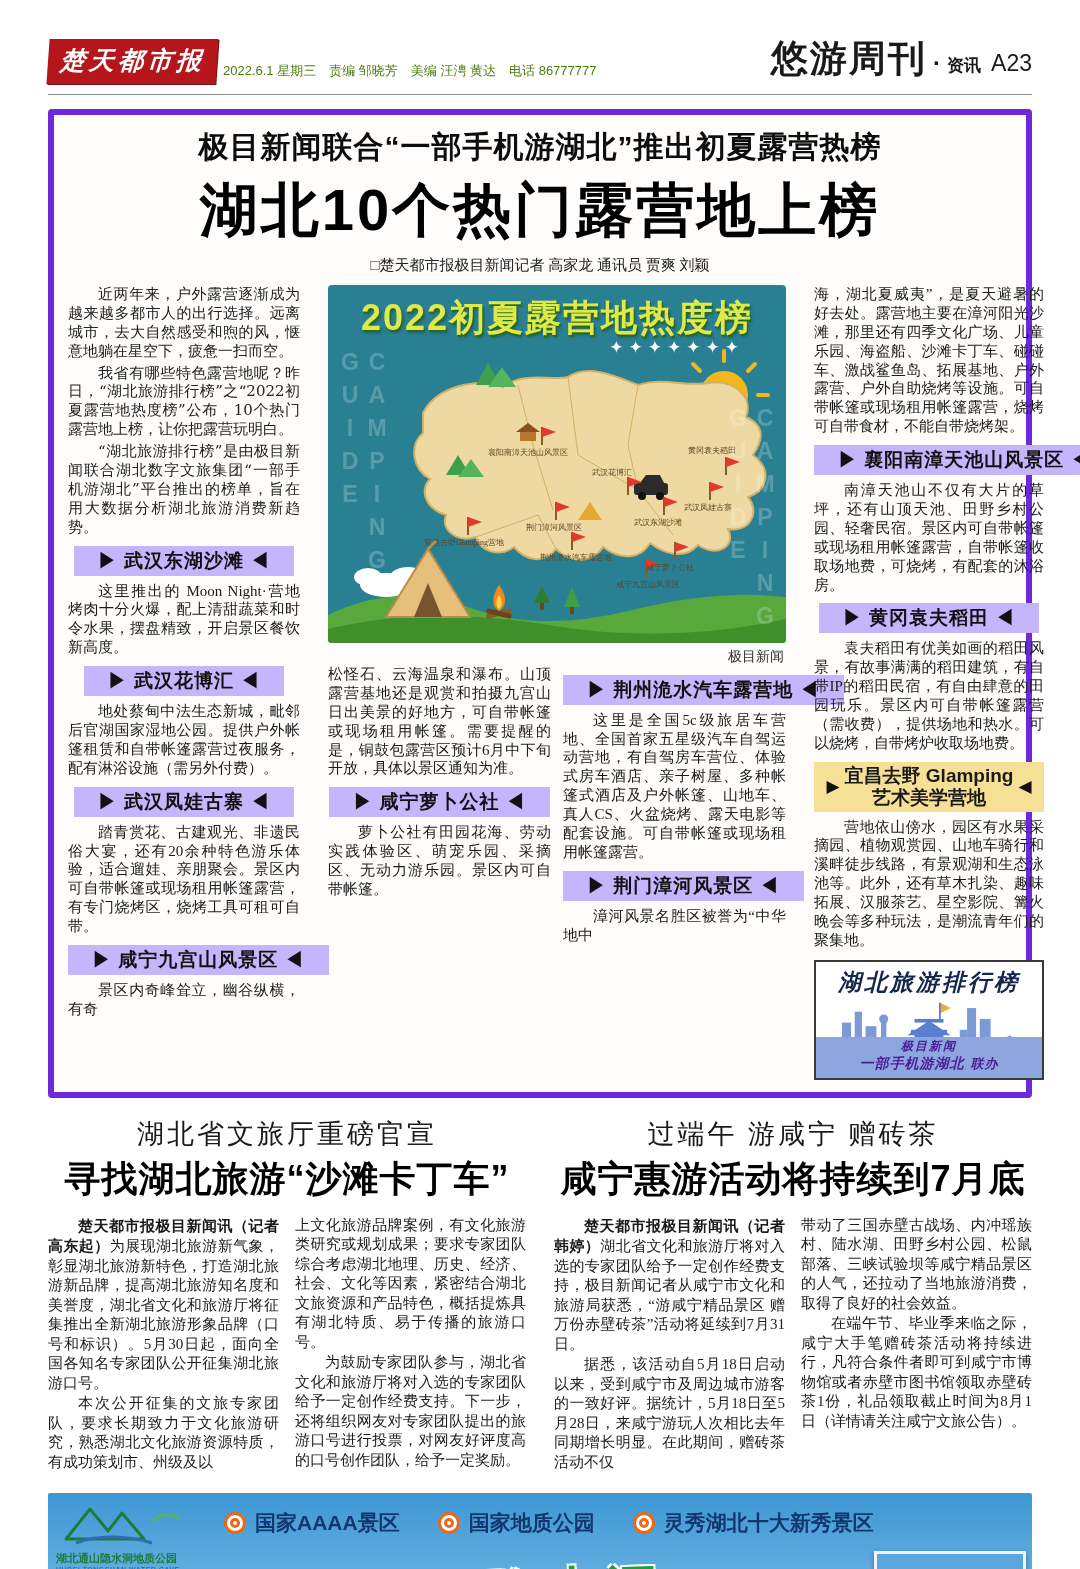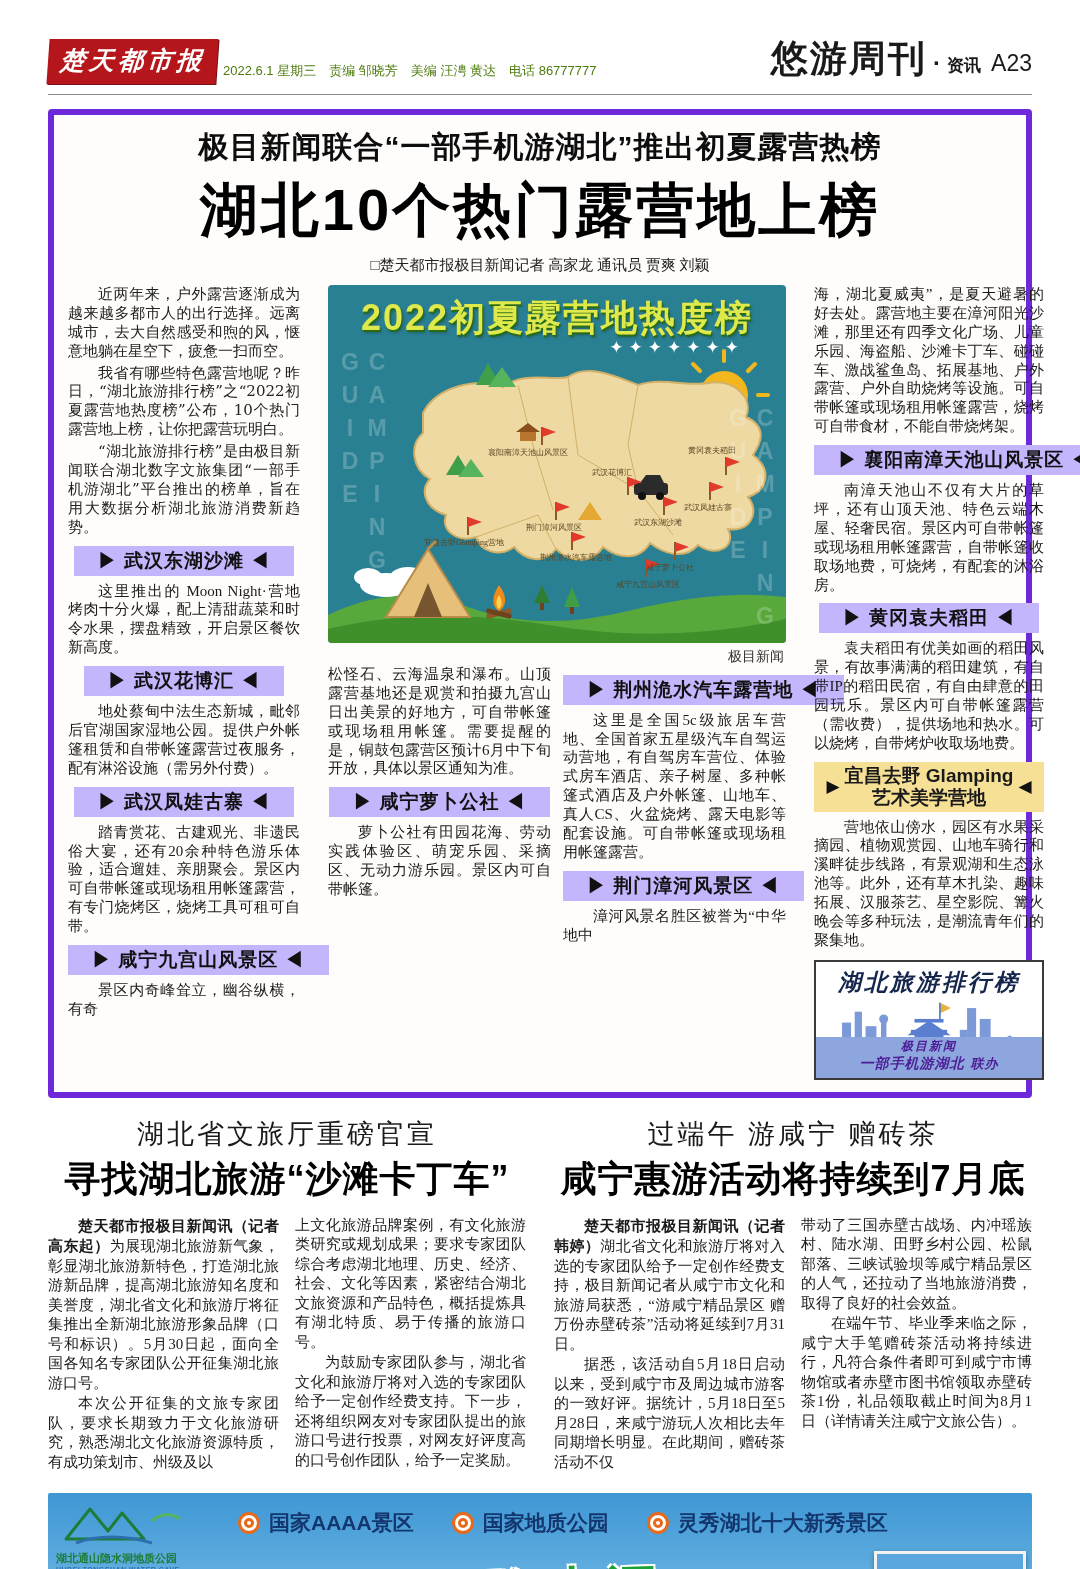--- a/index.html
+++ b/index.html
@@ -80,21 +80,21 @@
   .lead-in { font-weight:700; font-family:"Liberation Sans", sans-serif; }
 
   
   .ad { position:relative; margin:20px 48px 0; width:984px; height:362px; overflow:hidden;
         font-family:"Liberation Sans", sans-serif; border-radius:2px; }
   .ad-bg { position:absolute; inset:0;
            background:linear-gradient(180deg,#3e97d4 0%, #74b9e6 34%, #c9e6f4 50%, #8ecb44 57%, #57a628 78%, #2f7414 100%); }
   .ad-logo { position:absolute; left:8px; top:6px; width:170px; z-index:4; }
   .ad-logo-t { font:700 11px "Liberation Sans", sans-serif; color:#1d7c38; margin-top:-4px; }
   .ad-logo-s { font:700 7px "Liberation Sans", sans-serif; color:#2d6fae; letter-spacing:.5px; }
-  .badges { position:absolute; left:190px; top:16px; display:flex; gap:38px; z-index:4; }
+  .badges { position:absolute; left:176px; top:16px; display:flex; gap:38px; z-index:4; }
   .badge { display:flex; align-items:center; gap:9px; font-weight:900; font-size:21px; color:#14366e; }
   .badge-ring { width:22px; height:22px; border-radius:50%; background:#fff;
                 border:3px solid #e8691a; box-shadow:inset 0 0 0 3px #fff, inset 0 0 0 6px #e8691a; }
   .photo { position:absolute; border:3px solid #f2f2f2; box-shadow:0 2px 5px rgba(0,0,0,.35); z-index:2; }
   .ph-pav { right:6px; top:58px; width:152px; height:186px; }
   .slogan1 { position:absolute; left:318px; top:66px; z-index:3; font-weight:900; font-size:52px; letter-spacing:8px;
              color:#19a23a; transform:rotate(-2deg);
              text-shadow:-2px -2px 0 #fff, 2px -2px 0 #fff, -2px 2px 0 #fff, 2px 2px 0 #fff, 4px 5px 0 rgba(10,80,20,.35); }
 </style>
 </head>
@@ -262,21 +262,21 @@
             <p class="sec-body">这里是全国5c级旅居车营地、全国首家五星级汽车自驾运动营地，有自驾房车营位、体验式房车酒店、亲子树屋、多种帐篷式酒店及户外帐篷、山地车、真人CS、火盆烧烤、露天电影等配套设施。可自带帐篷或现场租用帐篷露营。</p>
             <div class="sec-h"><span class="band">▶ 荆门漳河风景区 ◀</span></div>
             <p class="sec-body">漳河风景名胜区被誉为“中华地中</p>
           </div>
         </div>
       </div>
 
       <div class="col col-4">
         <p class="sec-body cont">海，湖北夏威夷”，是夏天避暑的好去处。露营地主要在漳河阳光沙滩，那里还有四季文化广场、儿童乐园、海盗船、沙滩卡丁车、碰碰车、激战鲨鱼岛、拓展基地、户外露营、户外自助烧烤等设施。可自带帐篷或现场租用帐篷露营，烧烤可自带食材，不能自带烧烤架。</p>
         <div class="sec-h"><span class="band">▶ 襄阳南漳天池山风景区 ◀</span></div>
-        <p class="sec-body">南漳天池山不仅有大片的草坪，还有山顶天池、特色云端木屋、轻奢民宿。景区内可自带帐篷或现场租用帐篷露营，自带帐篷收取场地费，可烧烤，有配套的沐浴房。</p>
+        <p class="sec-body">南漳天池山不仅有大片的草坪，还有山顶天池、田野乡村公园、轻奢民宿。景区内可自带帐篷或现场租用帐篷露营，自带帐篷收取场地费，可烧烤，有配套的沐浴房。</p>
         <div class="sec-h"><span class="band">▶ 黄冈袁夫稻田 ◀</span></div>
         <p class="sec-body">袁夫稻田有优美如画的稻田风景，有故事满满的稻田建筑，有自带IP的稻田民宿，有自由肆意的田园玩乐。景区内可自带帐篷露营（需收费），提供场地和热水。可以烧烤，自带烤炉收取场地费。</p>
 
         <div class="glamp-h">
           <span class="arr">▶</span>
           <span class="glamp-lines">
             <span style="display:block">宜昌去野 Glamping</span>
             <span style="display:block">艺术美学营地</span>
           </span>
           <span class="arr">◀</span>

